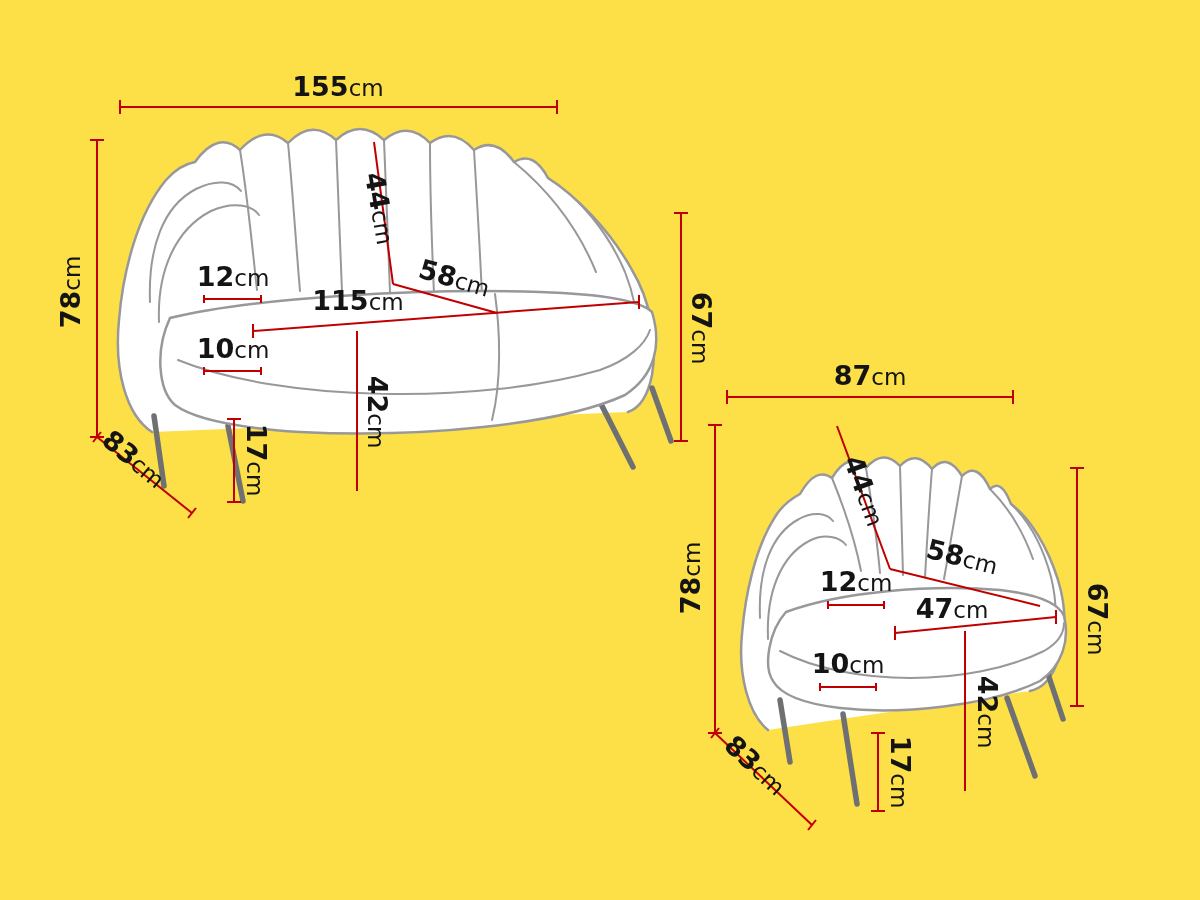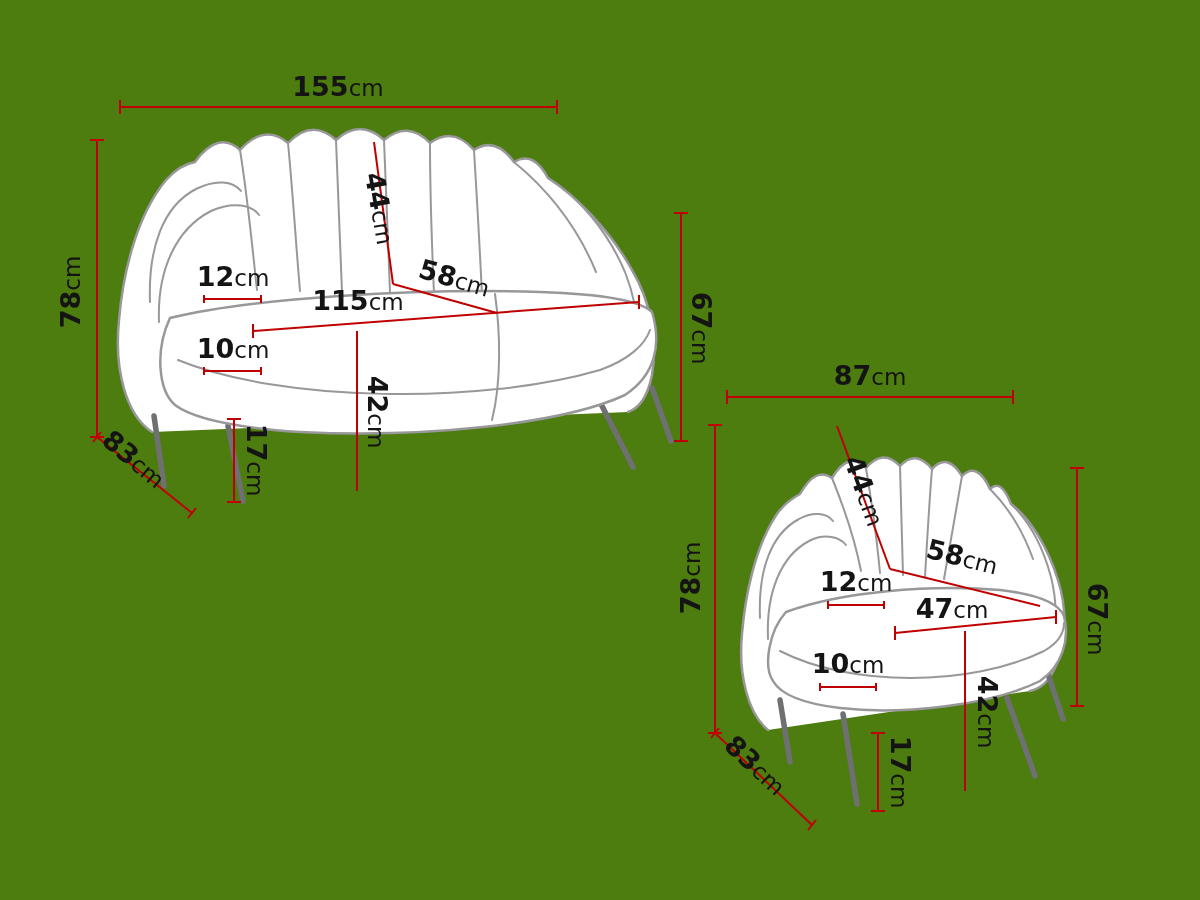--- a/index.html
+++ b/index.html
@@ -1,17 +1,17 @@
 <!DOCTYPE html>
 <html><head>
 <meta charset="utf-8">
 <style>
   html,body { margin:0; padding:0; background:#ffffff; }
   .canvas {
-    position:relative; width:1200px; height:900px; background:#4d7c0f;
+    position:relative; width:1200px; height:900px; background:#fde047;
     font-family:"DejaVu Sans", sans-serif; overflow:hidden;
   }
   svg { display:block; }
   text { fill:#141414; }
   .num  { font-weight:700; font-size:27px; }
   .unit { font-weight:400; font-size:23px; }
   .dim  { stroke:#c00000; stroke-width:2; fill:none; }
   .outline { stroke:#98989b; stroke-width:2.5; fill:none; stroke-linecap:round; stroke-linejoin:round; }
   .fillwhite { fill:#ffffff; }
   .seam { stroke:#98989b; stroke-width:2; fill:none; stroke-linecap:round; }

